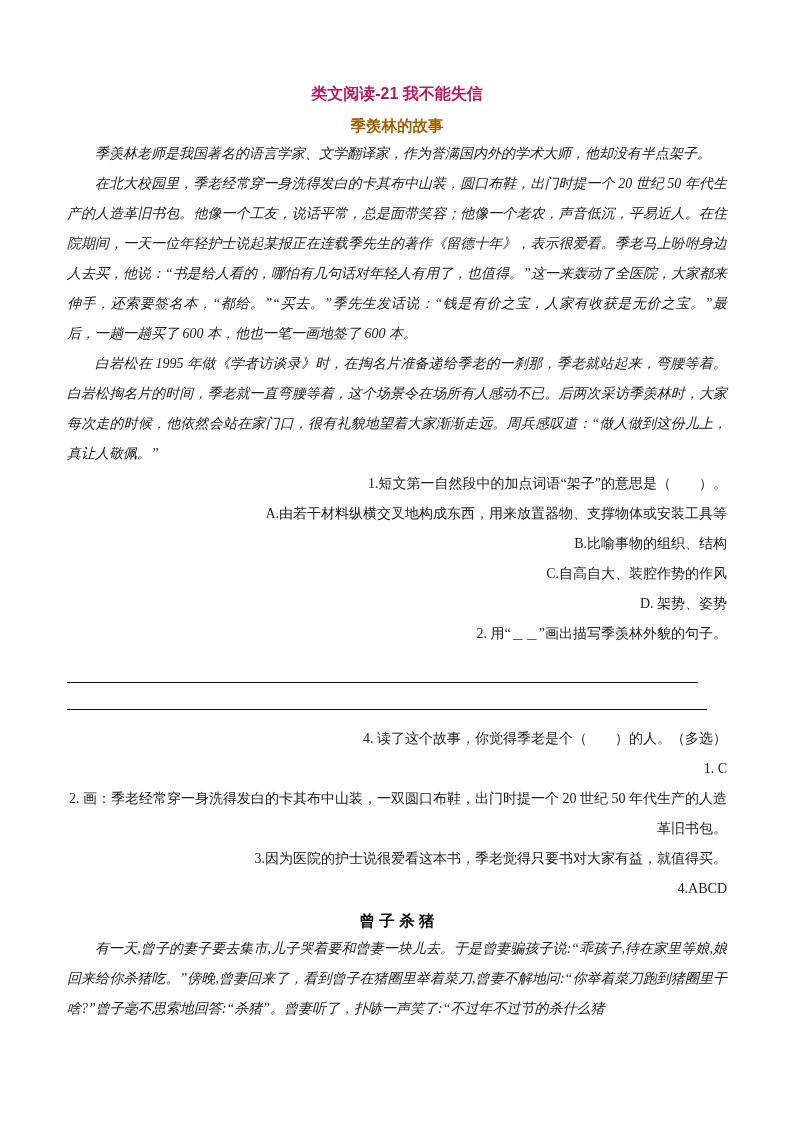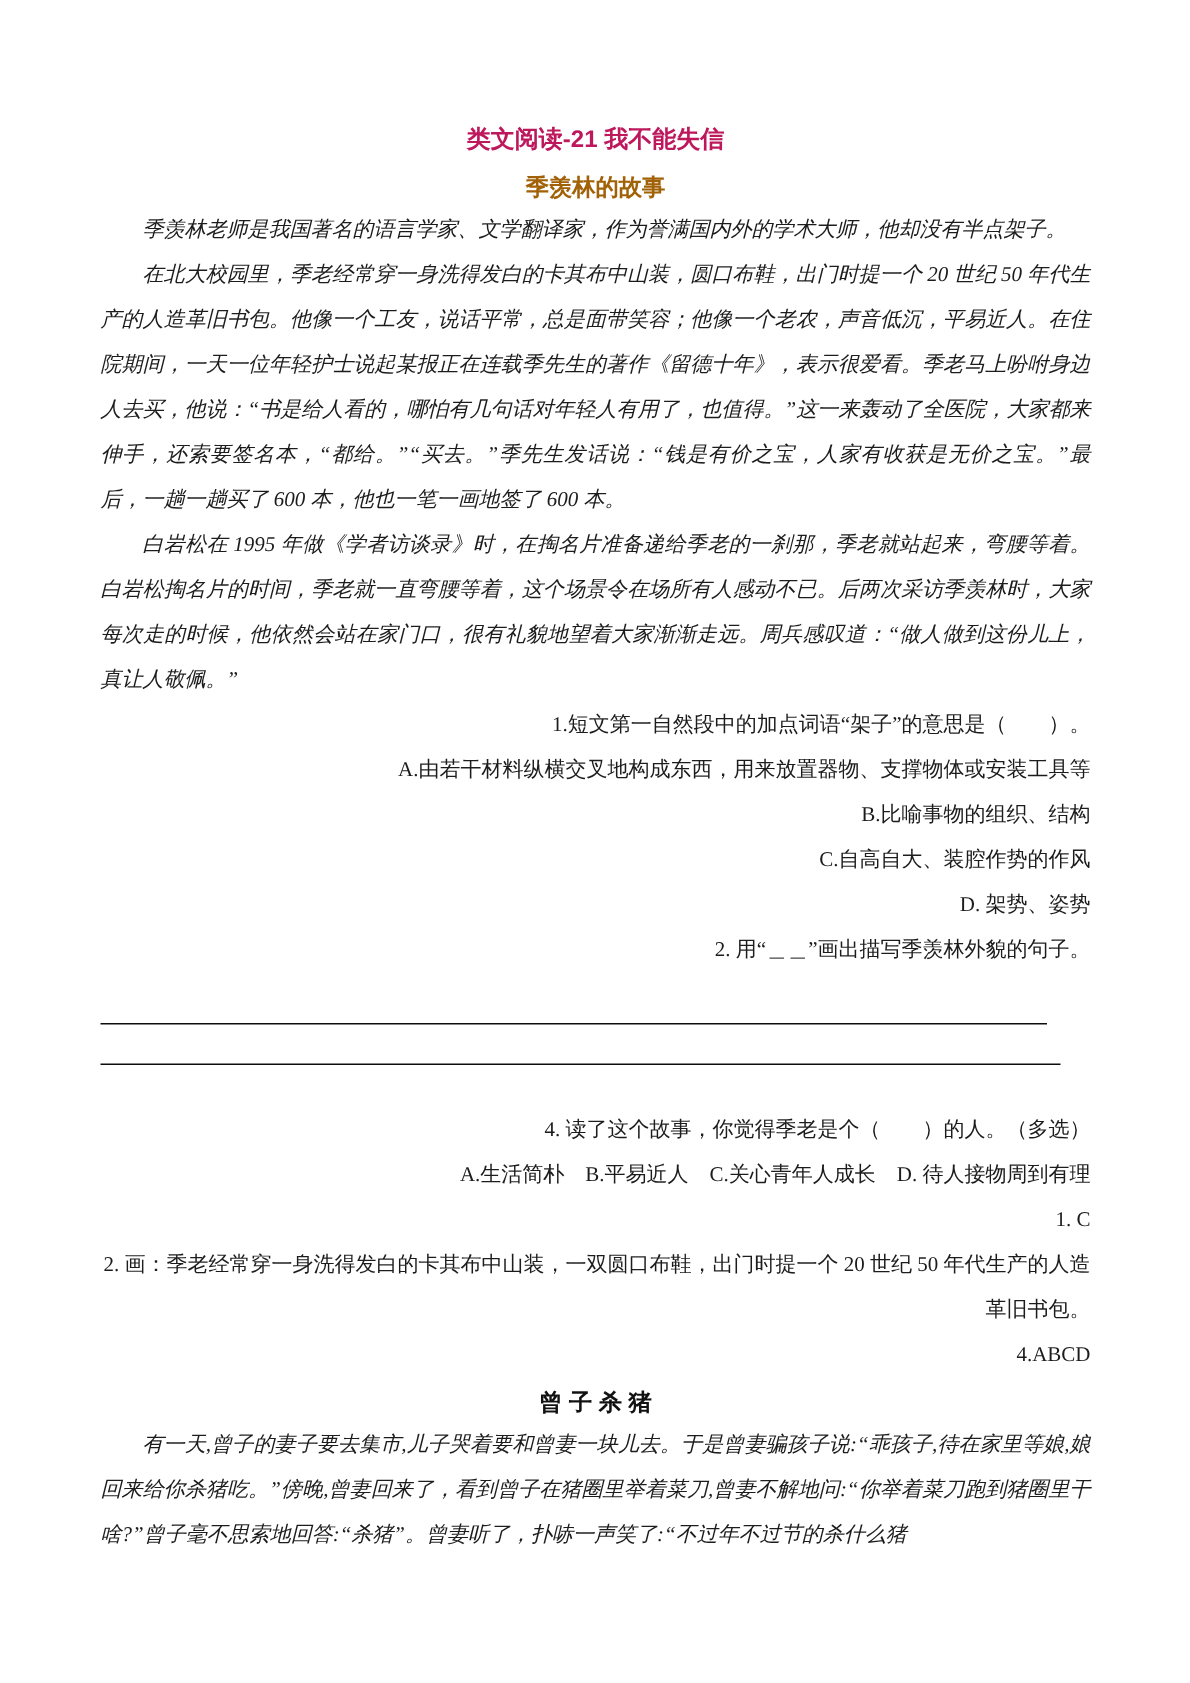--- a/index.html
+++ b/index.html
@@ -49,21 +49,21 @@
     line-height: 30px;
     text-align: right;
     margin: 0;
     font-style: normal;
   }
   .blank-line {
     border-bottom: 1.5px solid #0d0d0d;
   }
   .blank-line.first  { height: 20px; width: 631px; margin-top: 13px; }
   .blank-line.second { height: 26px; width: 640px; }
-  .q4 { margin-top: 29px; }
+  .q4 { margin-top: 14px; }
   .story2-title {
     font-family: "Liberation Sans", "DejaVu Sans", sans-serif;
     font-weight: bold;
     font-size: 15.5px;
     text-align: center;
     margin: 4px 0 0 0;
     line-height: 26px;
     color: #111;
   }
 </style>
@@ -84,23 +84,23 @@
   <p class="qline">A.由若干材料纵横交叉地构成东西，用来放置器物、支撑物体或安装工具等</p>
   <p class="qline">B.比喻事物的组织、结构</p>
   <p class="qline">C.自高自大、装腔作势的作风</p>
   <p class="qline">D. 架势、姿势</p>
   <p class="qline">2. 用“＿＿”画出描写季羡林外貌的句子。</p>
 
   <div class="blank-line first"></div>
   <div class="blank-line second"></div>
 
   <p class="qline q4">4. 读了这个故事，你觉得季老是个（　　）的人。（多选）</p>
-  <p class="qline">A.生活简朴　B.平易近人　C.关心青年人成长　D. 待人接物周到有理</p>
 
   <p class="qline">1. C</p>
   <p class="qline">2. 画：季老经常穿一身洗得发白的卡其布中山装，一双圆口布鞋，出门时提一个 20 世纪 50 年代生产的人造革旧书包。</p>
+  <p class="qline">3.因为医院的护士说很爱看这本书，季老觉得只要书对大家有益，就值得买。</p>
   <p class="qline">4.ABCD</p>
 
   <h2 class="story2-title">曾 子 杀 猪</h2>
 
   <p class="para">有一天,曾子的妻子要去集市,儿子哭着要和曾妻一块儿去。于是曾妻骗孩子说:“乖孩子,待在家里等娘,娘回来给你杀猪吃。”傍晚,曾妻回来了，看到曾子在猪圈里举着菜刀,曾妻不解地问:“你举着菜刀跑到猪圈里干啥?”曾子毫不思索地回答:“杀猪”。曾妻听了，扑哧一声笑了:“不过年不过节的杀什么猪</p>
 
 </div>
 
 </body></html>

